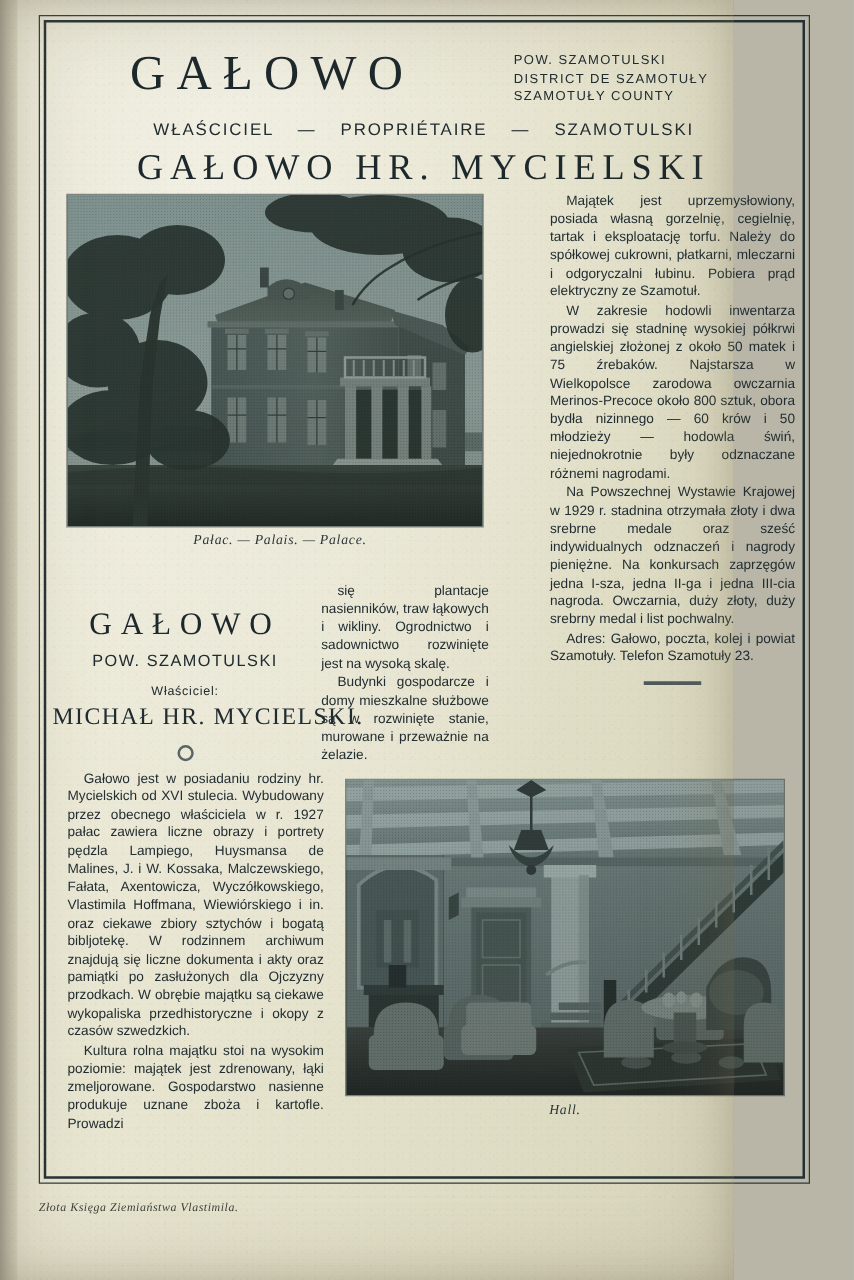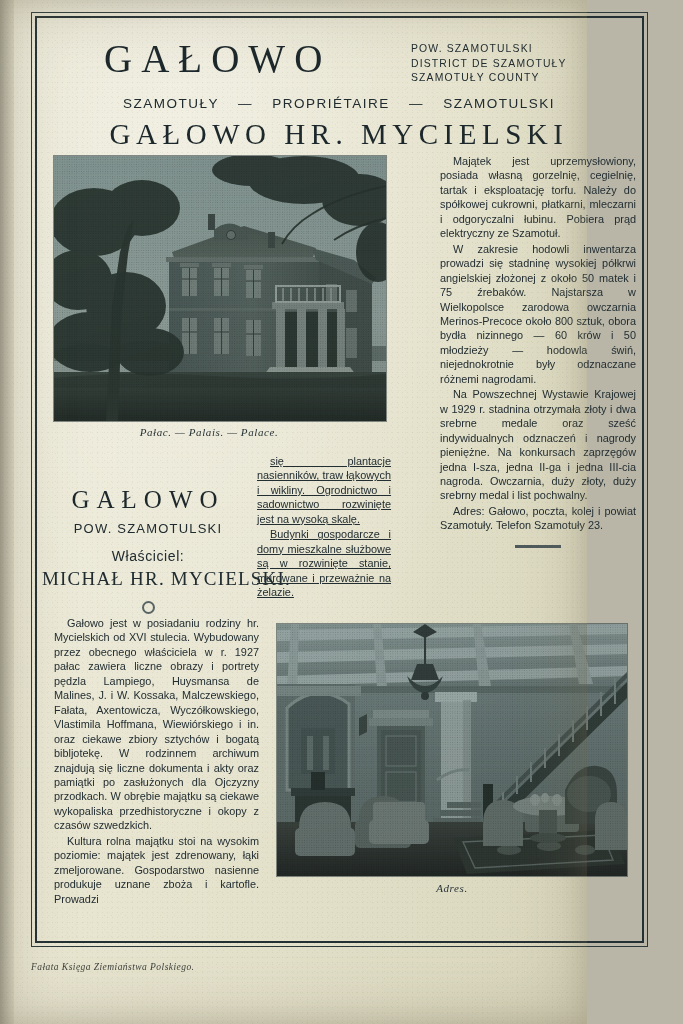--- a/index.html
+++ b/index.html
@@ -153,21 +153,21 @@
   .photo-caption {
     position: absolute;
     font-family: "Liberation Serif", "DejaVu Serif", serif;
     font-style: italic;
     font-size: 11px;
     letter-spacing: .6px;
     color: #2a3538;
     white-space: nowrap;
   }
   #caption-palace {
-    left: 1px;
+    left: 16px;
     top: 274px;
     width: 332px;
     text-align: center;
   }
 
   .col-right {
     position: absolute;
     left: 398px;
     top: 2px;
     width: 196px;
@@ -218,43 +218,42 @@
   .heading-block .h-district {
     margin-top: 7px;
     font-family: "Liberation Sans", "DejaVu Sans", sans-serif;
     font-size: 13px;
     letter-spacing: 1.2px;
     white-space: nowrap;
   }
   .heading-block .h-owner-label {
     margin-top: 12px;
     font-family: "Liberation Sans", "DejaVu Sans", sans-serif;
-    font-size: 14px;
+    font-size: 10px;
     letter-spacing: .6px;
   }
   .heading-block .h-owner-name {
     margin-top: 4px;
     font-size: 19px;
     letter-spacing: 1.2px;
     white-space: nowrap;
   }
   .ornament {
     margin: 11px auto 0 auto;
     width: 9px;
     height: 9px;
     border: 2px solid #4a565a;
     border-radius: 50%;
     opacity: .9;
   }
   .col-mid {
     position: absolute;
     left: 215px;
-    top: 2px;
+    top: 14px;
     width: 134px;
-    text-decoration: underline;
   }
 
   
   .band-low {
     position: relative;
     height: 300px;
   }
   .col-lowleft {
     position: absolute;
     left: 12px;
@@ -321,21 +320,21 @@
 
       <div class="estate-title">GAŁOWO</div>
 
       <div class="district-block">
         <div>POW. SZAMOTULSKI</div>
         <div>DISTRICT DE SZAMOTUŁY</div>
         <div>SZAMOTUŁY COUNTY</div>
       </div>
 
       <div class="roles-line">
-        <span>SZAMOTUŁY</span>
+        <span>WŁAŚCICIEL</span>
         <span class="dash">—</span>
         <span>PROPRIÉTAIRE</span>
         <span class="dash">—</span>
         <span>SZAMOTULSKI</span>
       </div>
 
       <div class="owner-name">GAŁOWO HR. MYCIELSKI</div>
     </div>
 
     <div class="band-top">
@@ -659,22 +658,22 @@
             <ellipse cx="312" cy="170" rx="22" ry="18" fill="#5d6a63"></ellipse>
           </g>
           <g fill="#7d8982">
             <path d="M318,196 Q318,178 334,178 Q350,178 350,198 L350,226 L318,226 Z"></path>
           </g>
         </svg>
         <div class="photo-tint"></div>
         <div class="halftone"></div>
       </div>
 
-      <div class="photo-caption" id="caption-hall">Adres.</div>
+      <div class="photo-caption" id="caption-hall">Hall.</div>
     </div>
 
   </div>
 
-  <div class="footer-credit">Fałata Księga Ziemiaństwa Polskiego.</div>
+  <div class="footer-credit">Złota Księga Ziemiaństwa Vlastimila.</div>
 
   <div class="grain"></div>
   <div class="vignette"></div>
 </div>
 
 </body></html>

